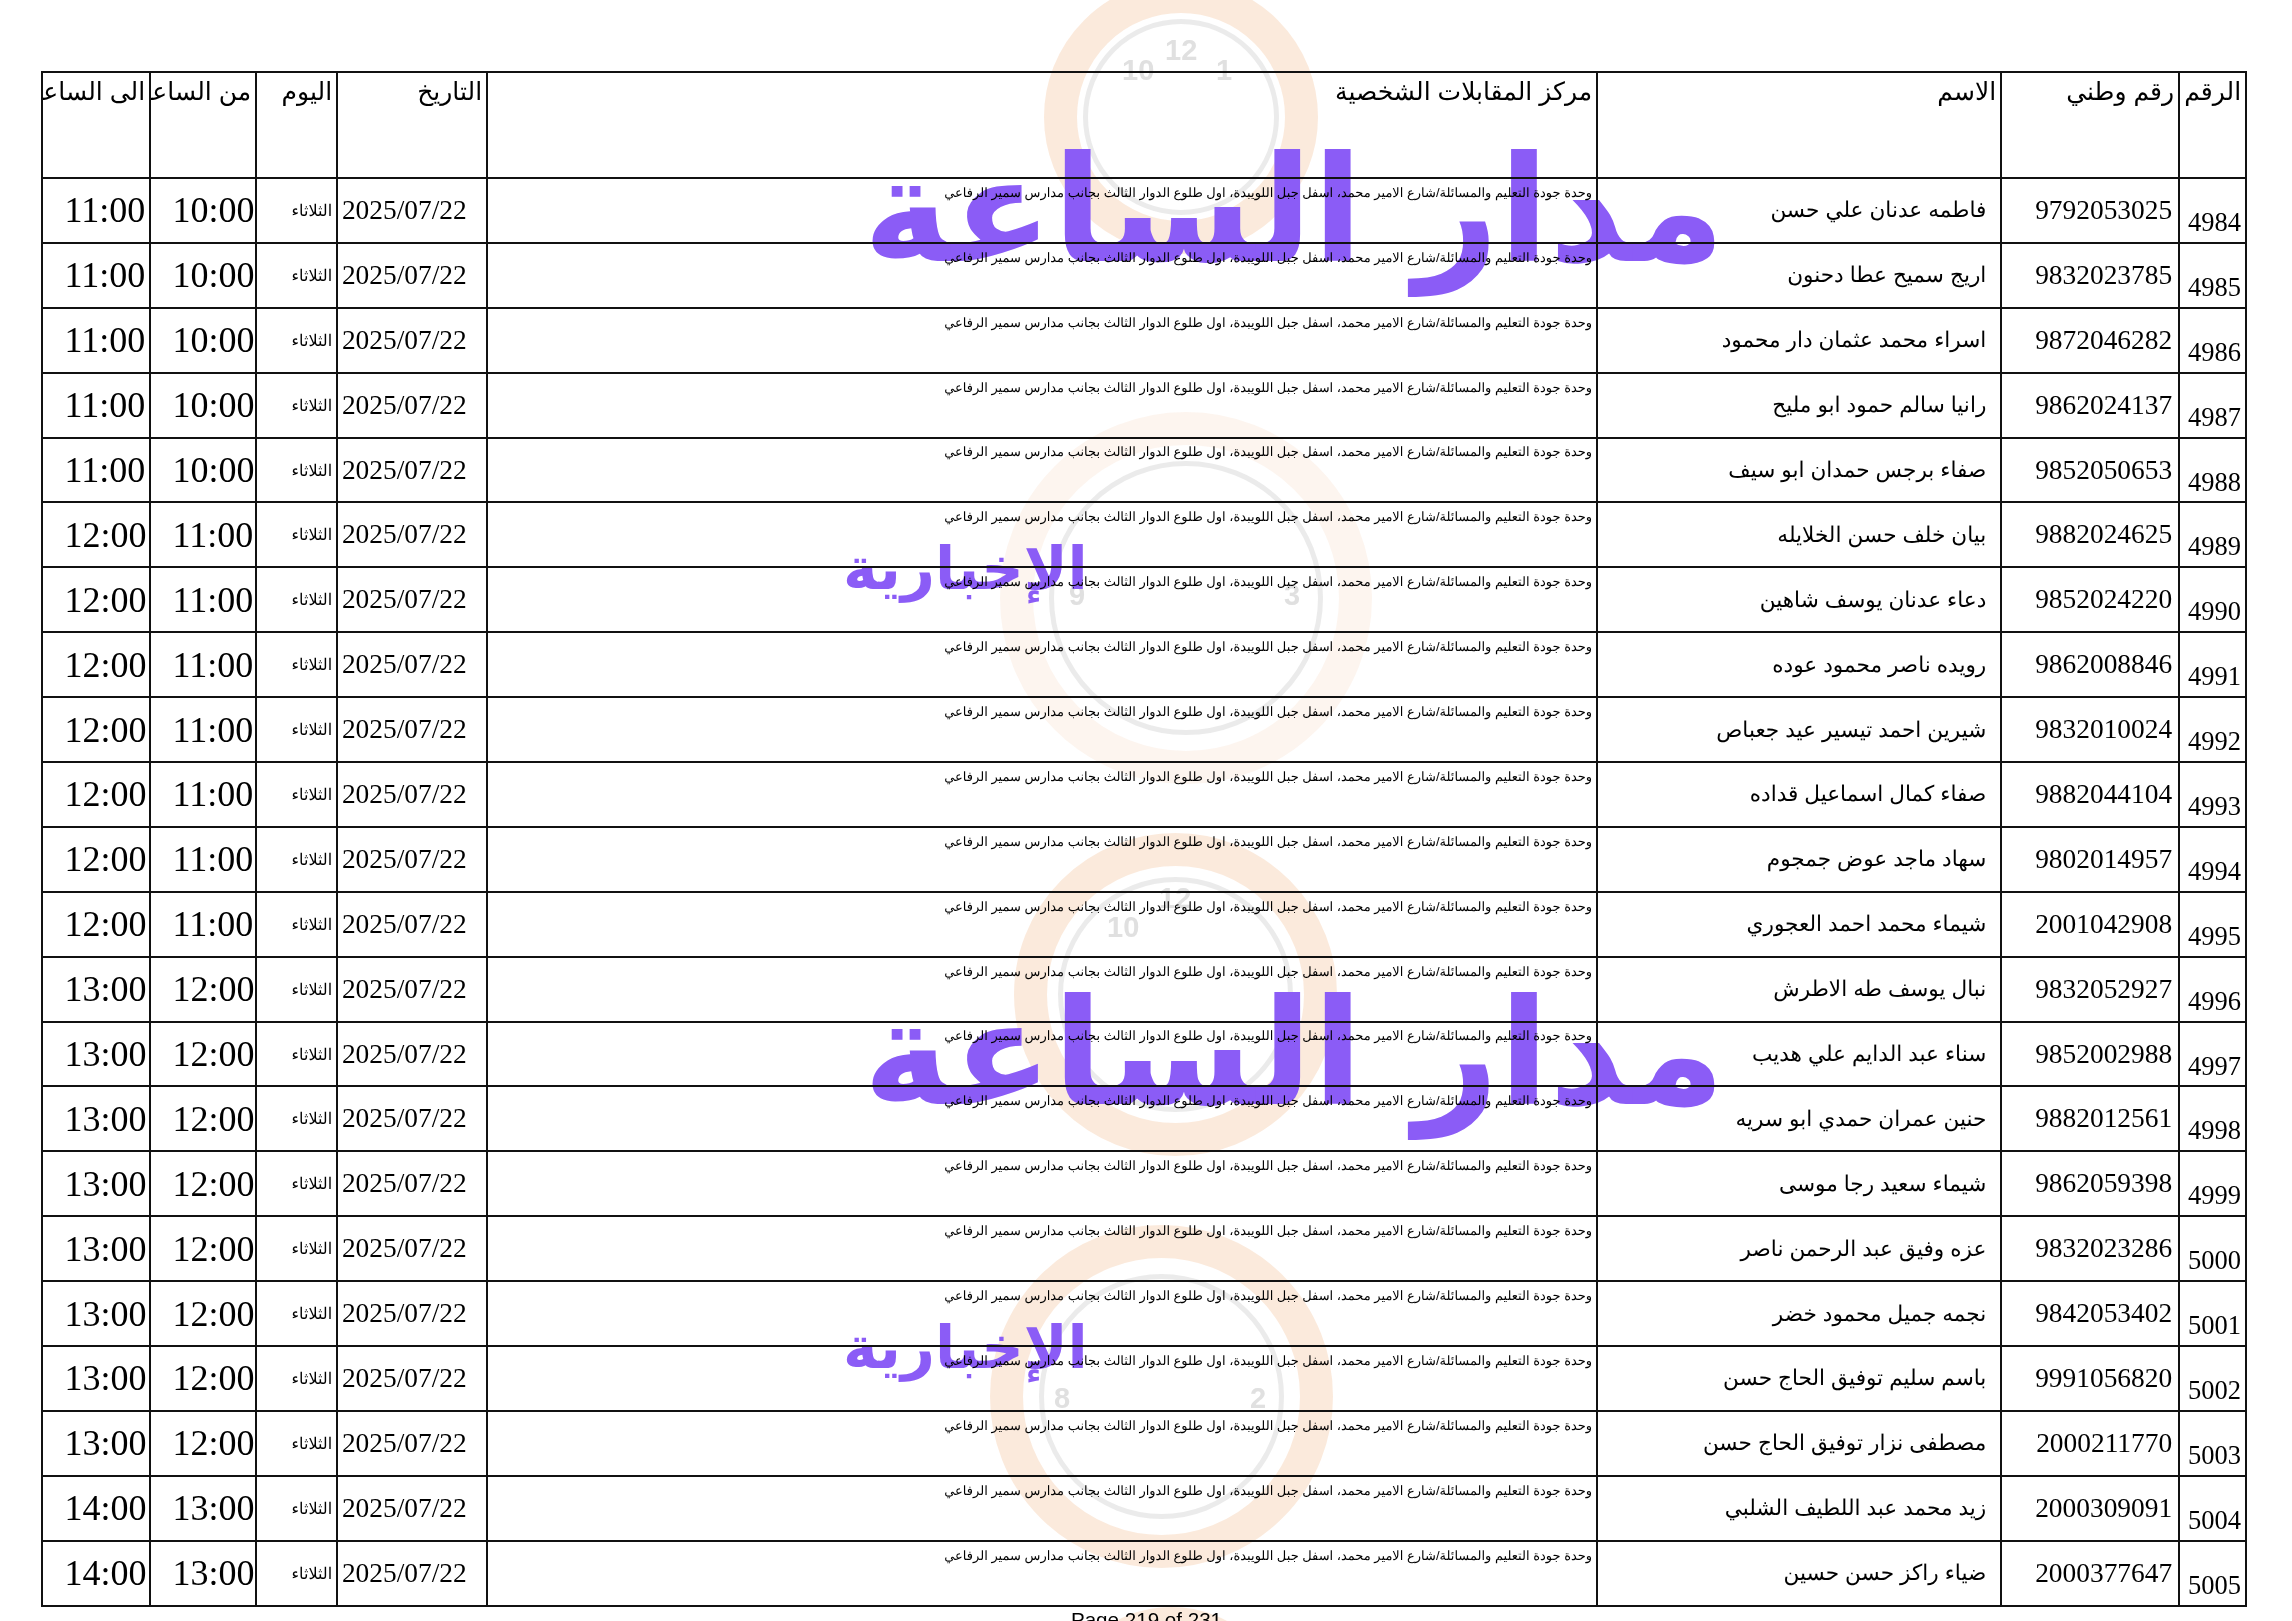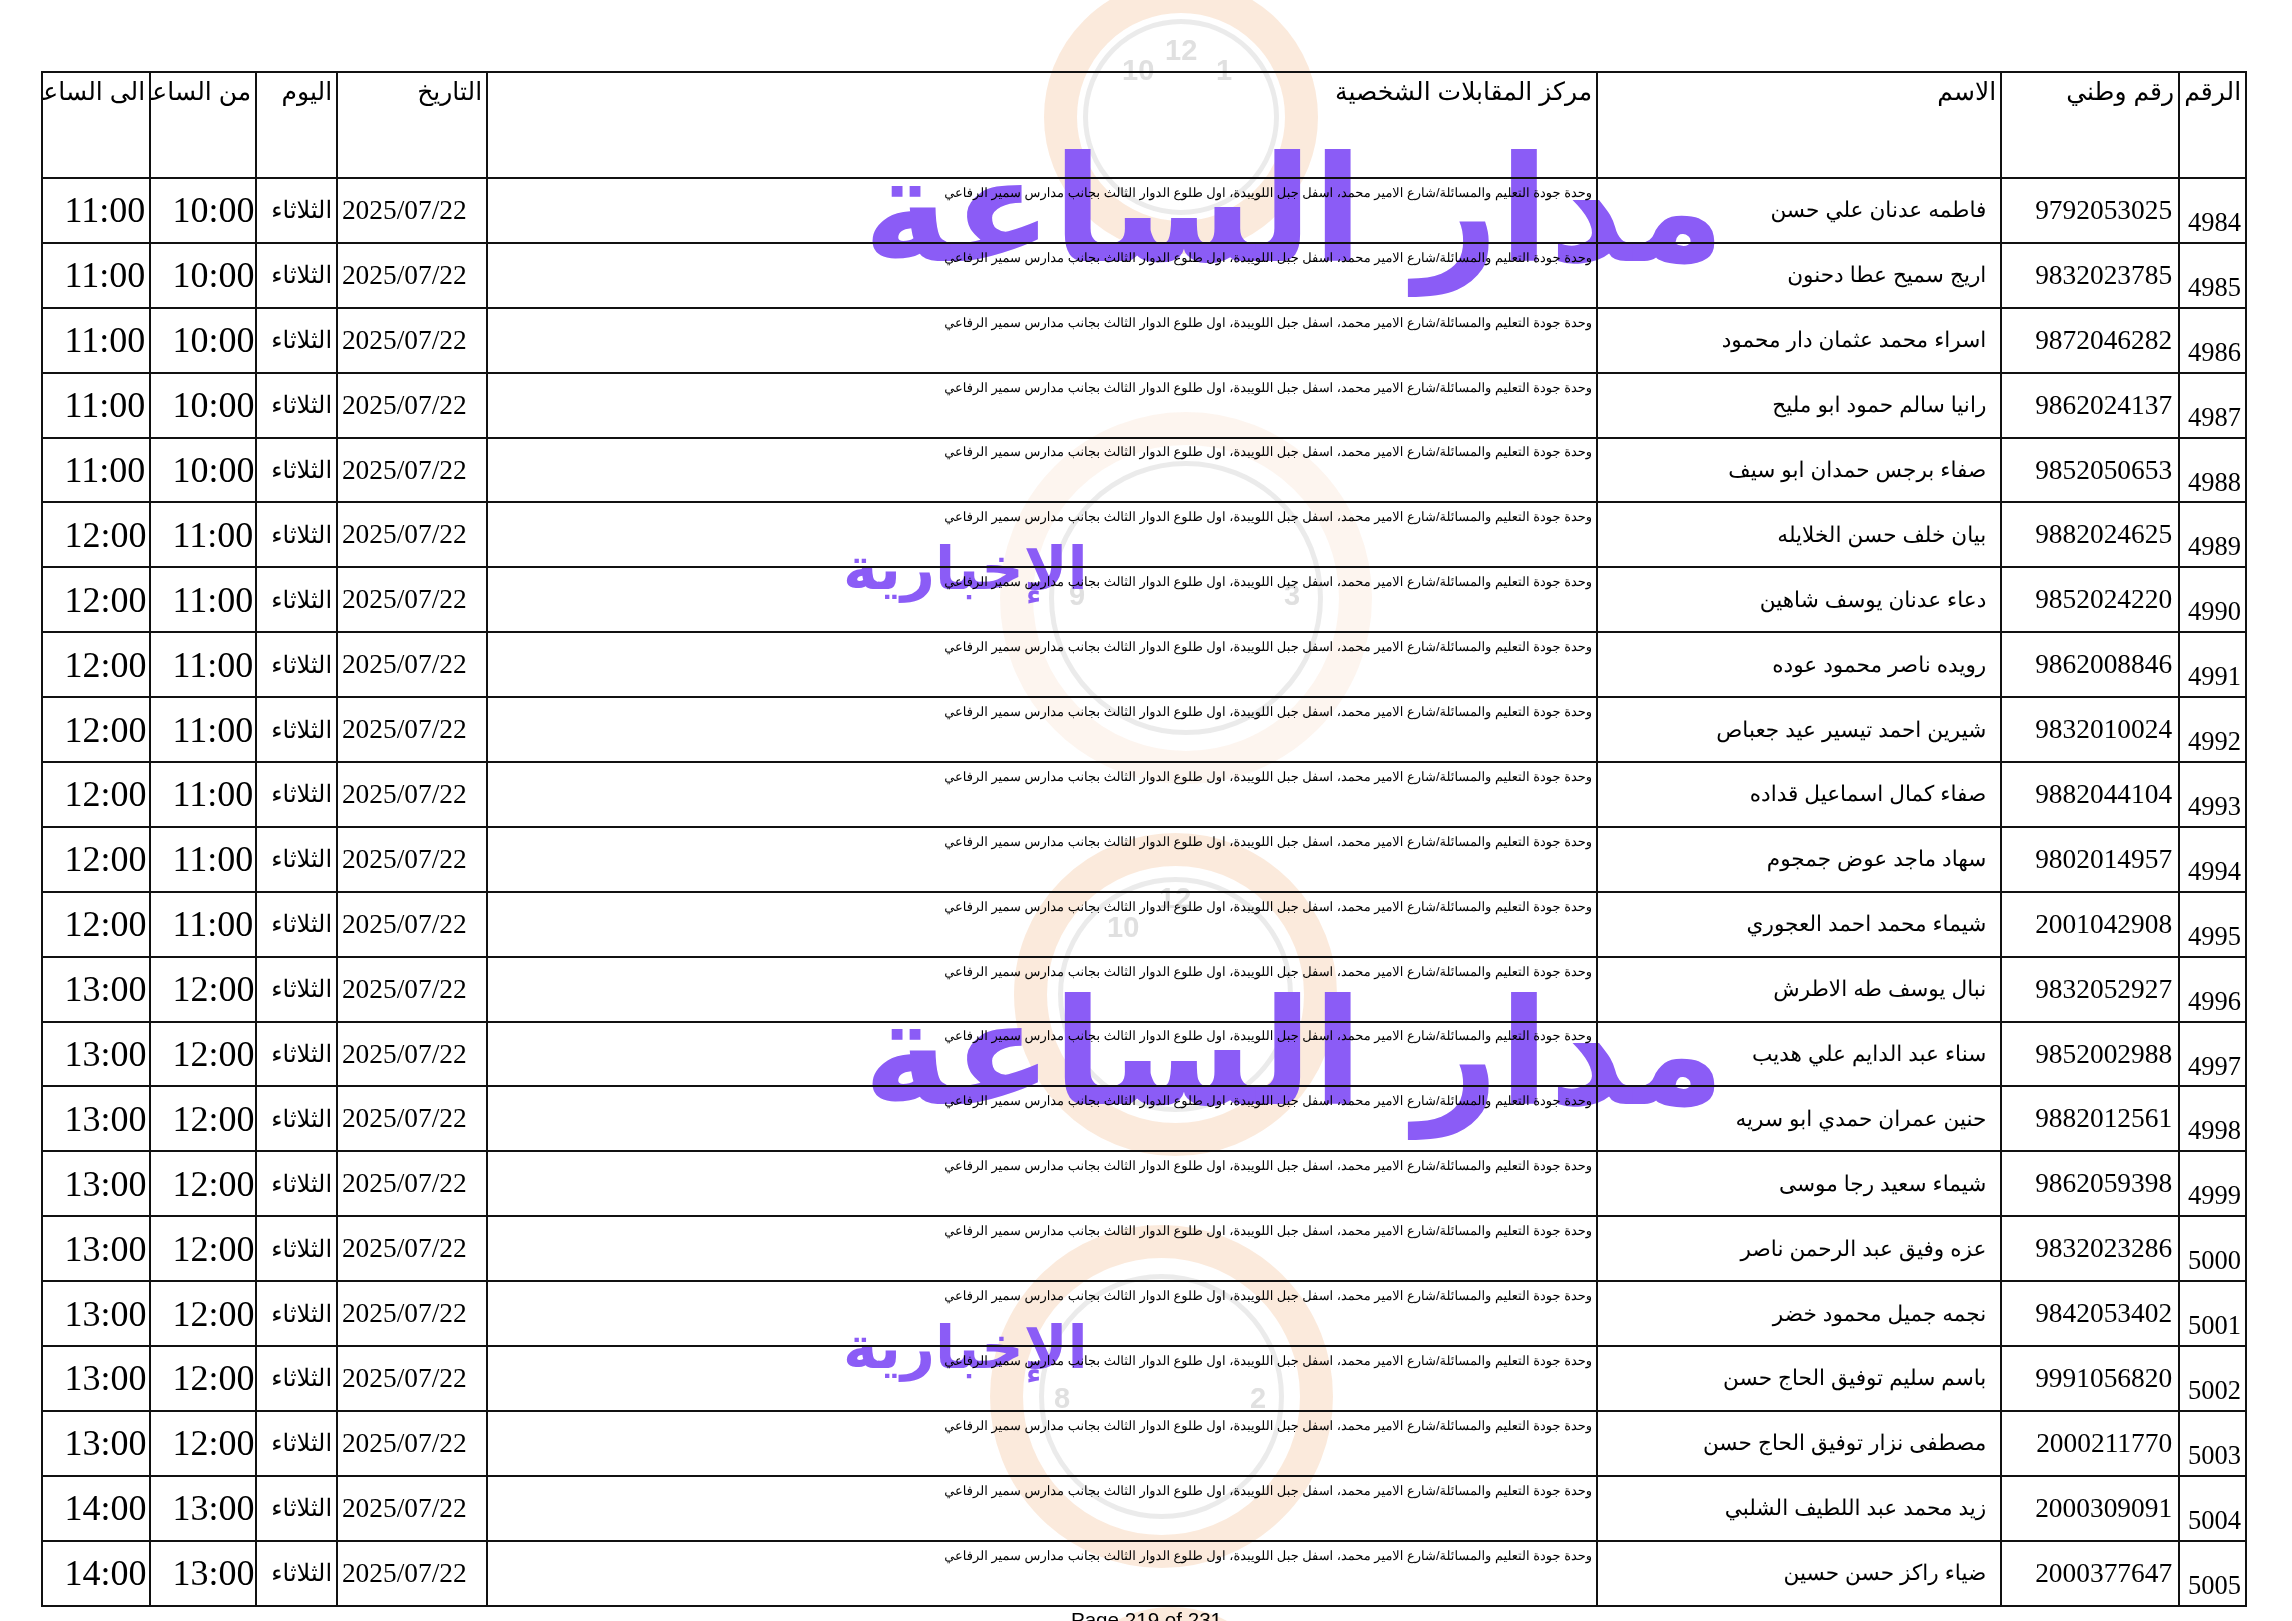--- a/index.html
+++ b/index.html
@@ -11,21 +11,21 @@
   .wm-text { font-family:"DejaVu Sans", sans-serif; font-weight:bold; color:#8b5cf6; direction:rtl; white-space:nowrap; }
   table.sched { position:absolute; left:41px; top:71px; width:2203px; border-collapse:collapse; z-index:1; direction:rtl; table-layout:fixed; background:transparent; }
   table.sched th, table.sched td { border:2.9px solid #111; padding:0 3.9px; overflow:hidden; white-space:nowrap; }
   table.sched th { height:100px; vertical-align:top; text-align:right; font-family:"Liberation Sans", sans-serif; font-weight:normal; font-size:25px; padding-top:4px; }
   table.sched td { height:57px; }
   .c-num { font-size:26.5px; text-align:right; vertical-align:bottom; padding-bottom:3.9px !important; }
   .c-id { font-size:27.4px; text-align:right; vertical-align:middle; padding-right:5.9px !important; }
   .c-name { font-family:"Liberation Sans", sans-serif; font-size:21.6px; text-align:right; vertical-align:middle; padding-right:13.7px !important; }
   .c-loc { font-family:"Liberation Sans", sans-serif; font-size:13px; vertical-align:top; padding-top:5.9px !important; }
   .c-date { font-size:27.4px; text-align:left; vertical-align:middle; }
-  .c-day { font-family:"Liberation Sans", sans-serif; font-size:24px; text-align:right; vertical-align:middle; }
+  .c-day { font-family:"Liberation Sans", sans-serif; font-size:16px; text-align:right; vertical-align:middle; }
   .c-time { font-size:36px; text-align:left; vertical-align:middle; direction:ltr; padding-left:21.6px !important; }
   .footer { position:absolute; top:1560px; left:0; width:2293px; text-align:center; font-family:"Liberation Sans", sans-serif; font-size:20.6px; z-index:1;margin-top:48px; }
 </style>
 </head>
 <body>
 
 <div class="wm" style="left:1044px; top:-19.6px; width:274px; height:274px;">
   <div class="wm wm-ring" style="left:0; top:0; width:274px; height:274px;"></div>
   <div class="wm wm-face" style="left:39px; top:39px; width:196px; height:196px;"></div>
   <span class="wm-num" style="left:121px; top:54px;">12</span>

